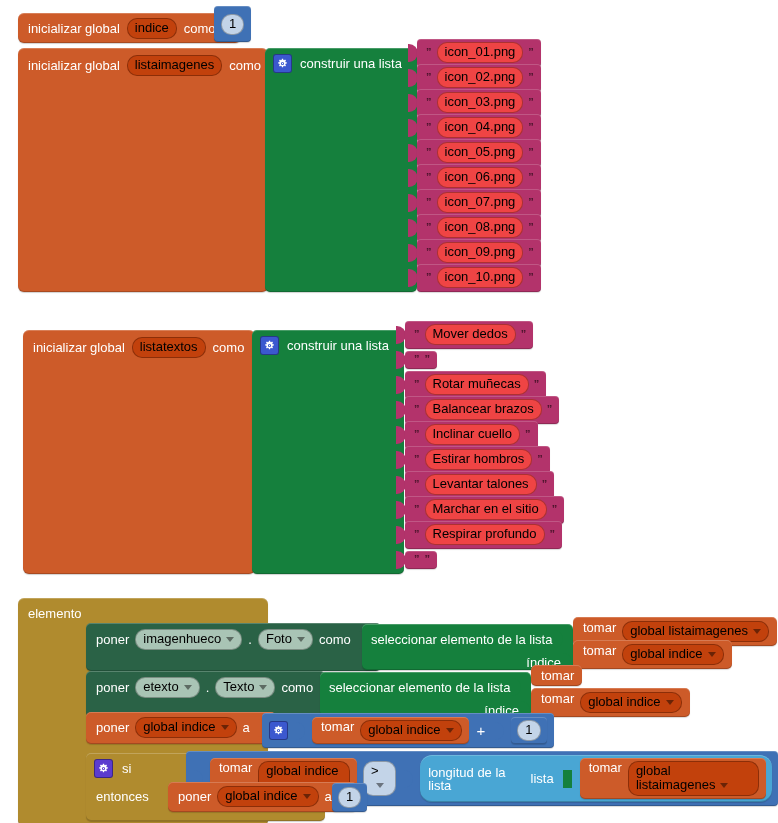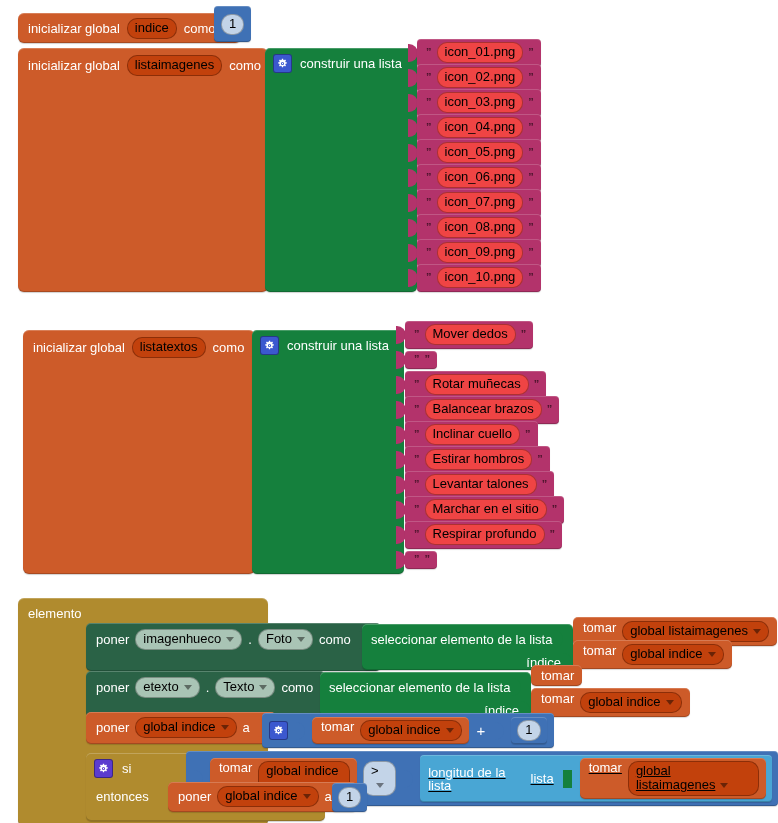--- a/index.html
+++ b/index.html
@@ -108,24 +108,23 @@
                inset 0 -1px 0 rgba(0,0,0,.2),0 1px 1px rgba(0,0,0,.15);
   }
   .mathblk{
     display:inline-flex;align-items:center;gap:6px;
     background:#3F71B5;border-radius:4px;padding:4px 7px;
     box-shadow:inset 0 1px 0 rgba(255,255,255,.2),
                inset 0 -1px 0 rgba(0,0,0,.2),0 1px 1px rgba(0,0,0,.15);
   }
   .listcall{
     display:inline-flex;align-items:center;gap:7px;
-    background:#49A6D4;border-radius:4px;padding:5px 8px;
+    background:#49A6D4;border-radius:12px;padding:5px 8px;
     box-shadow:inset 0 1px 0 rgba(255,255,255,.2),
                inset 0 -1px 0 rgba(0,0,0,.2),0 1px 1px rgba(0,0,0,.15);
-    text-decoration:underline;
   }
 </style>
 </head>
 <body>
 
 <div class="canvas">
 
   <div class="blk shade c-var" style="left:18px;top:5px;height:30px;padding:0 6px 0 10px;display:flex;align-items:center;gap:7px;border-radius:6px;">
     <span class="lbl">inicializar global</span>
     <span class="fld fld-orange">indice</span>

